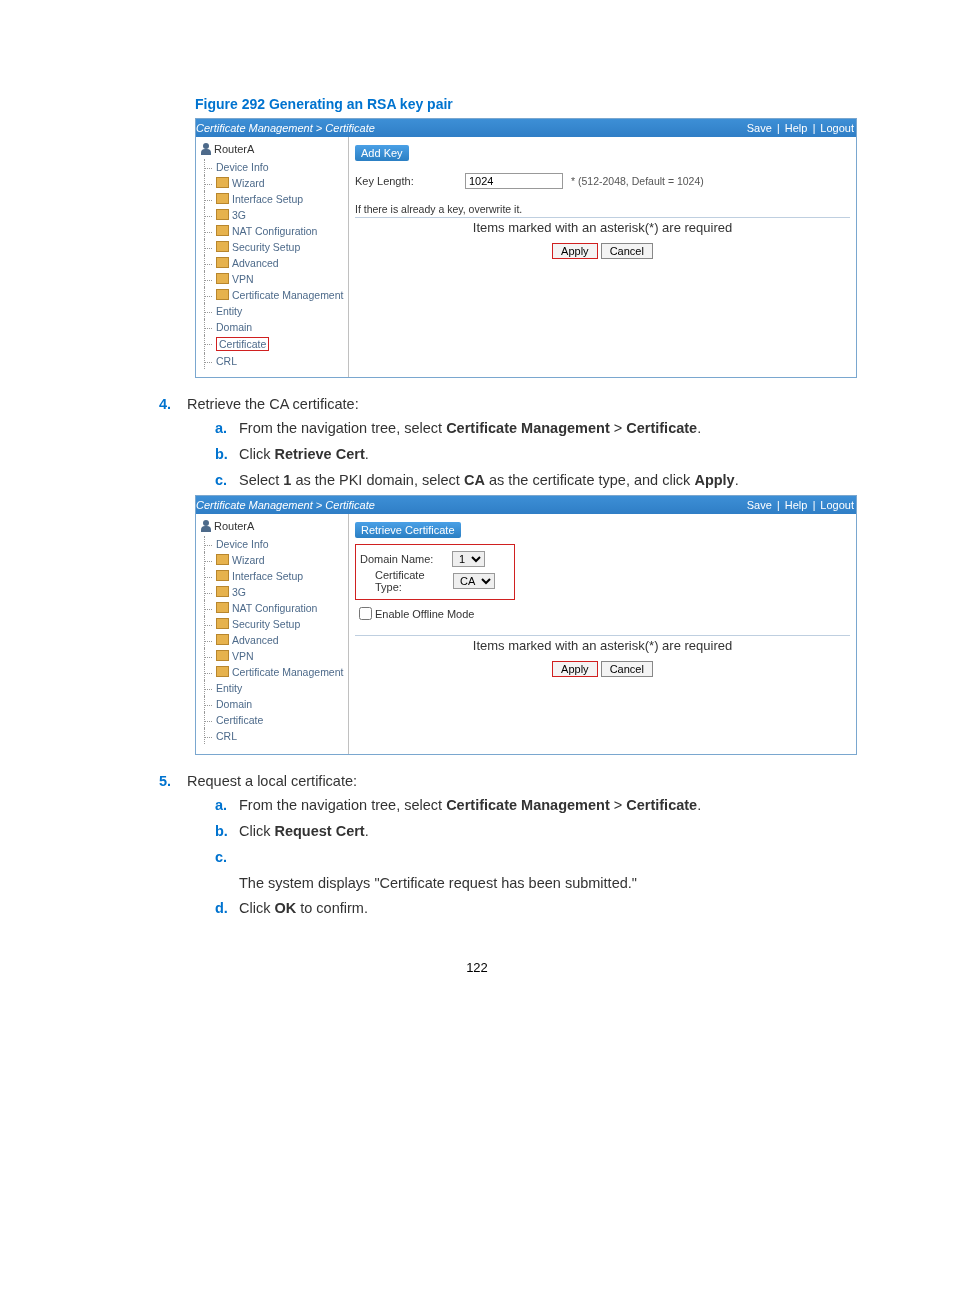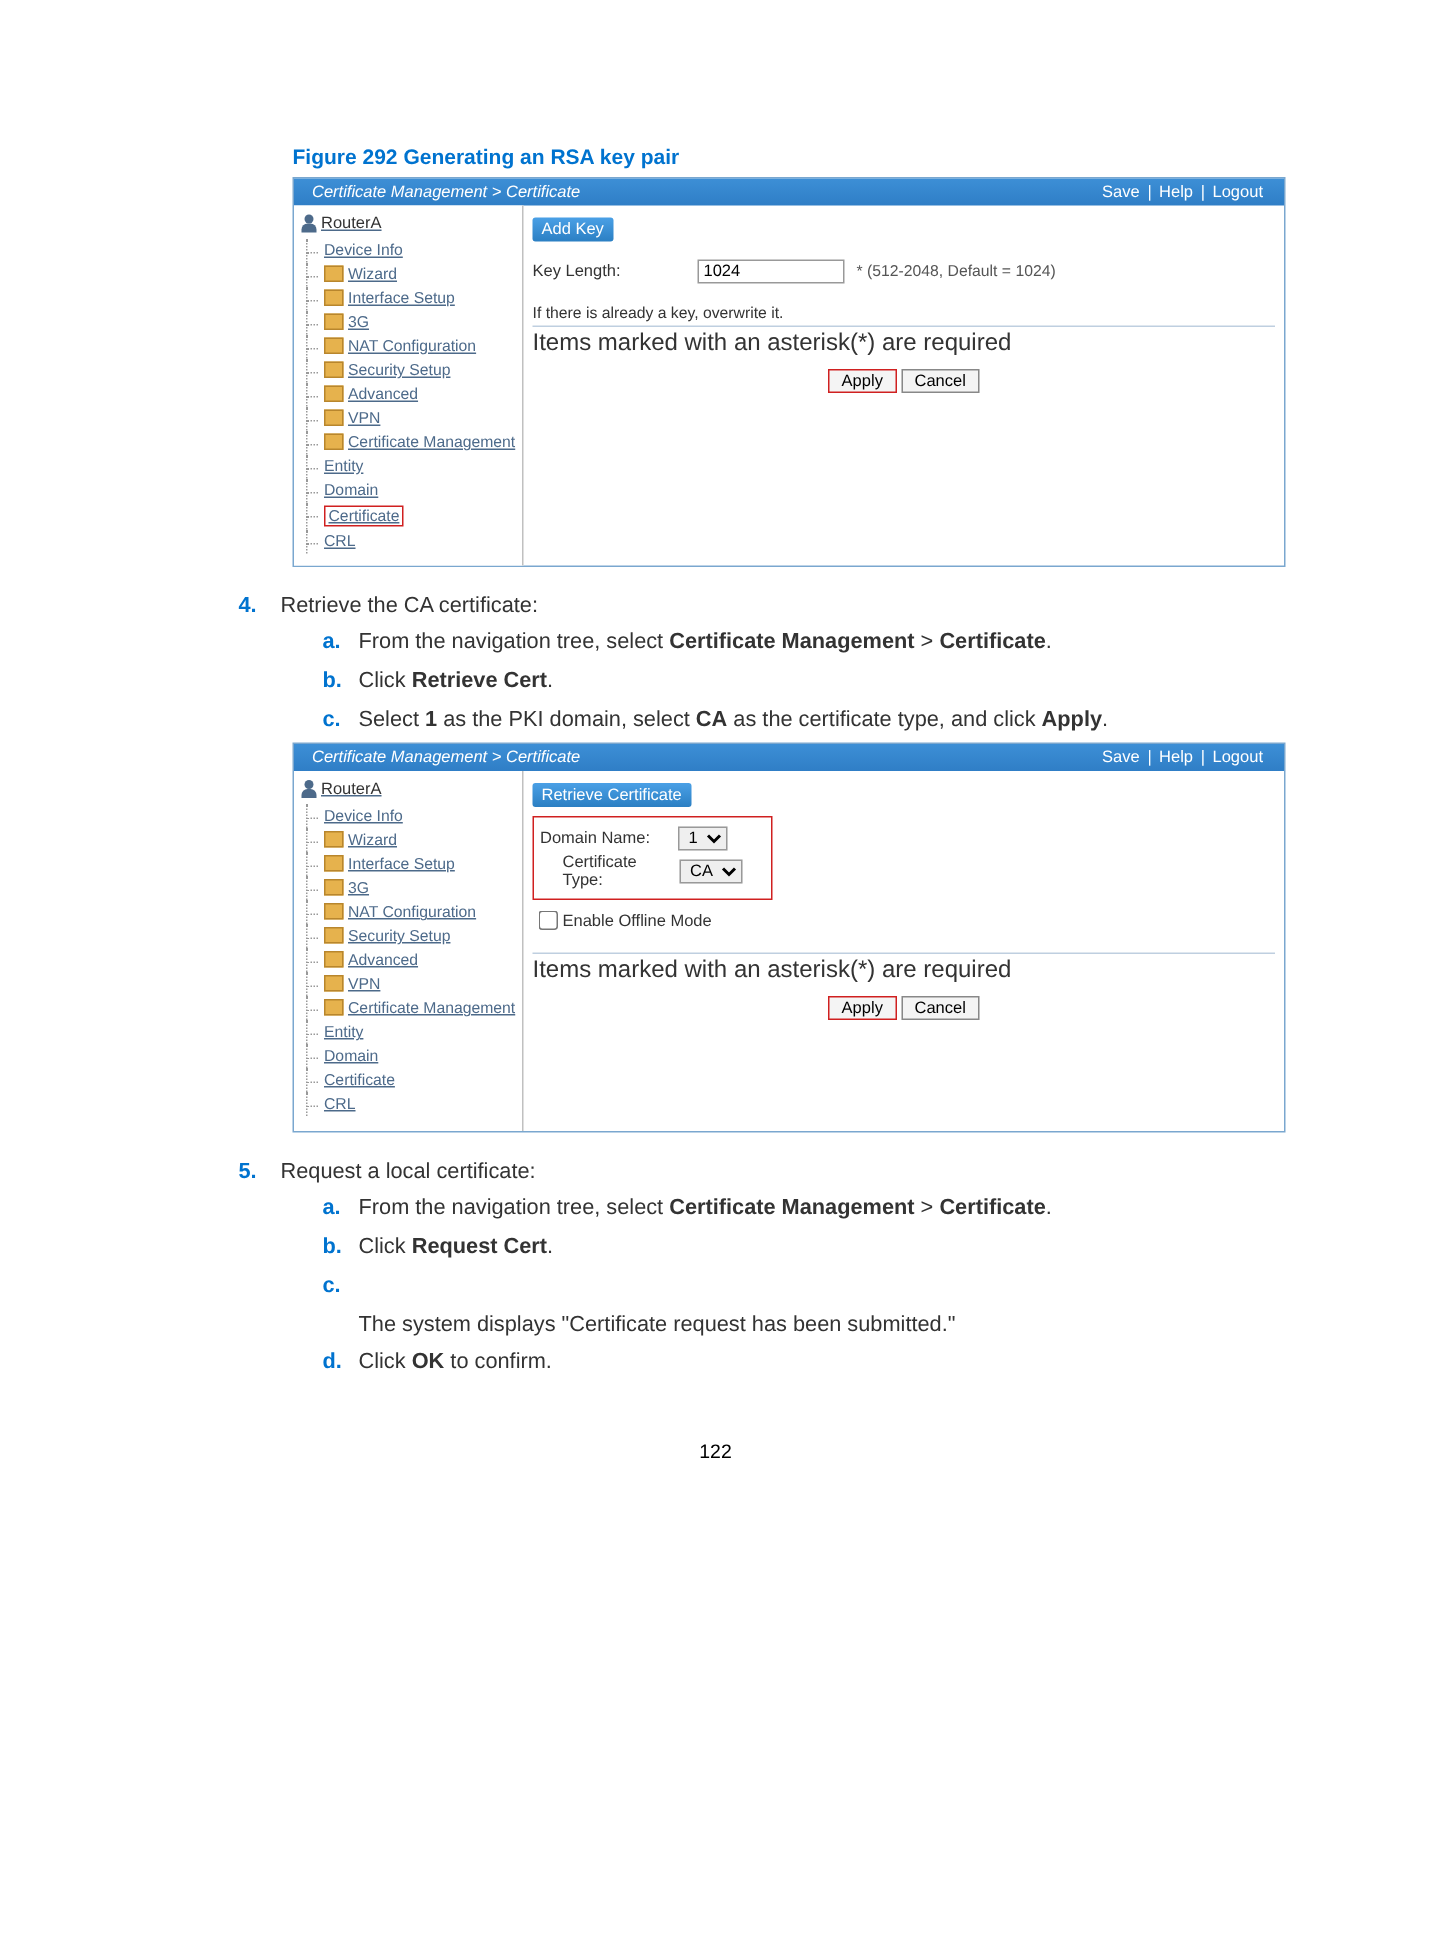--- a/index.html
+++ b/index.html
@@ -26,35 +26,34 @@
     color: #333;
     margin-bottom: 18px;
   }
   .app-bar {
     background: linear-gradient(#3d8fd6, #2f7ec6);
     color: #fff;
     height: 18px;
     display: flex;
     justify-content: space-between;
     align-items: center;
-    padding: 0 12px;
+    padding: 0 0;
     font-style: italic;
     font-size: 11px;
     gap: 35px;
   }
   .app-bar a { color: #fff; text-decoration: none; margin: 0 2px; font-style: normal; }
   .app-body { display: flex; min-height: 240px; }
   .sidebar {
     width: 148px;
     border-right: 1px solid #c0c0c0;
     padding: 4px 2px;
     background: #fff;
     font-size: 10.5px;
     color: #4d6a8a;
-    text-decoration: underline;
   }
   .root-label { font-size: 11px; color: #333; margin: 2px 0 4px 2px; display:flex; align-items:center; }
   .tree { list-style: none; padding: 0; margin: 0; }
   .tree li {
     padding: 2px 0 2px 18px;
     position: relative;
     display: flex;
     align-items: flex-start;
     white-space: nowrap;
   }
@@ -129,21 +128,21 @@
   .form-row select {
     font-size: 11px;
     border: 1px solid #999;
     padding: 0 2px;
   }
   .note-line {
     font-size: 10.5px;
     border-bottom: 1px solid #bfcfe0;
     padding: 2px 0;
   }
-  .note-required { font-size:16px; padding: 2px 0; }
+  .note-required { font-size:13px; padding: 2px 0; text-align: center; }
   .btn-row { text-align: center; margin: 6px 0; }
   .btn {
     font-size: 11px;
     padding: 1px 8px;
     background: #f4f4f4;
     border: 1px solid #888;
   }
   .btn.primary-outline { border: 1px solid #d02020; }
   .doc-list { font-size: 14.5px; color: #333; }
   .num-item { display:flex; margin: 8px 0 6px 64px; }

